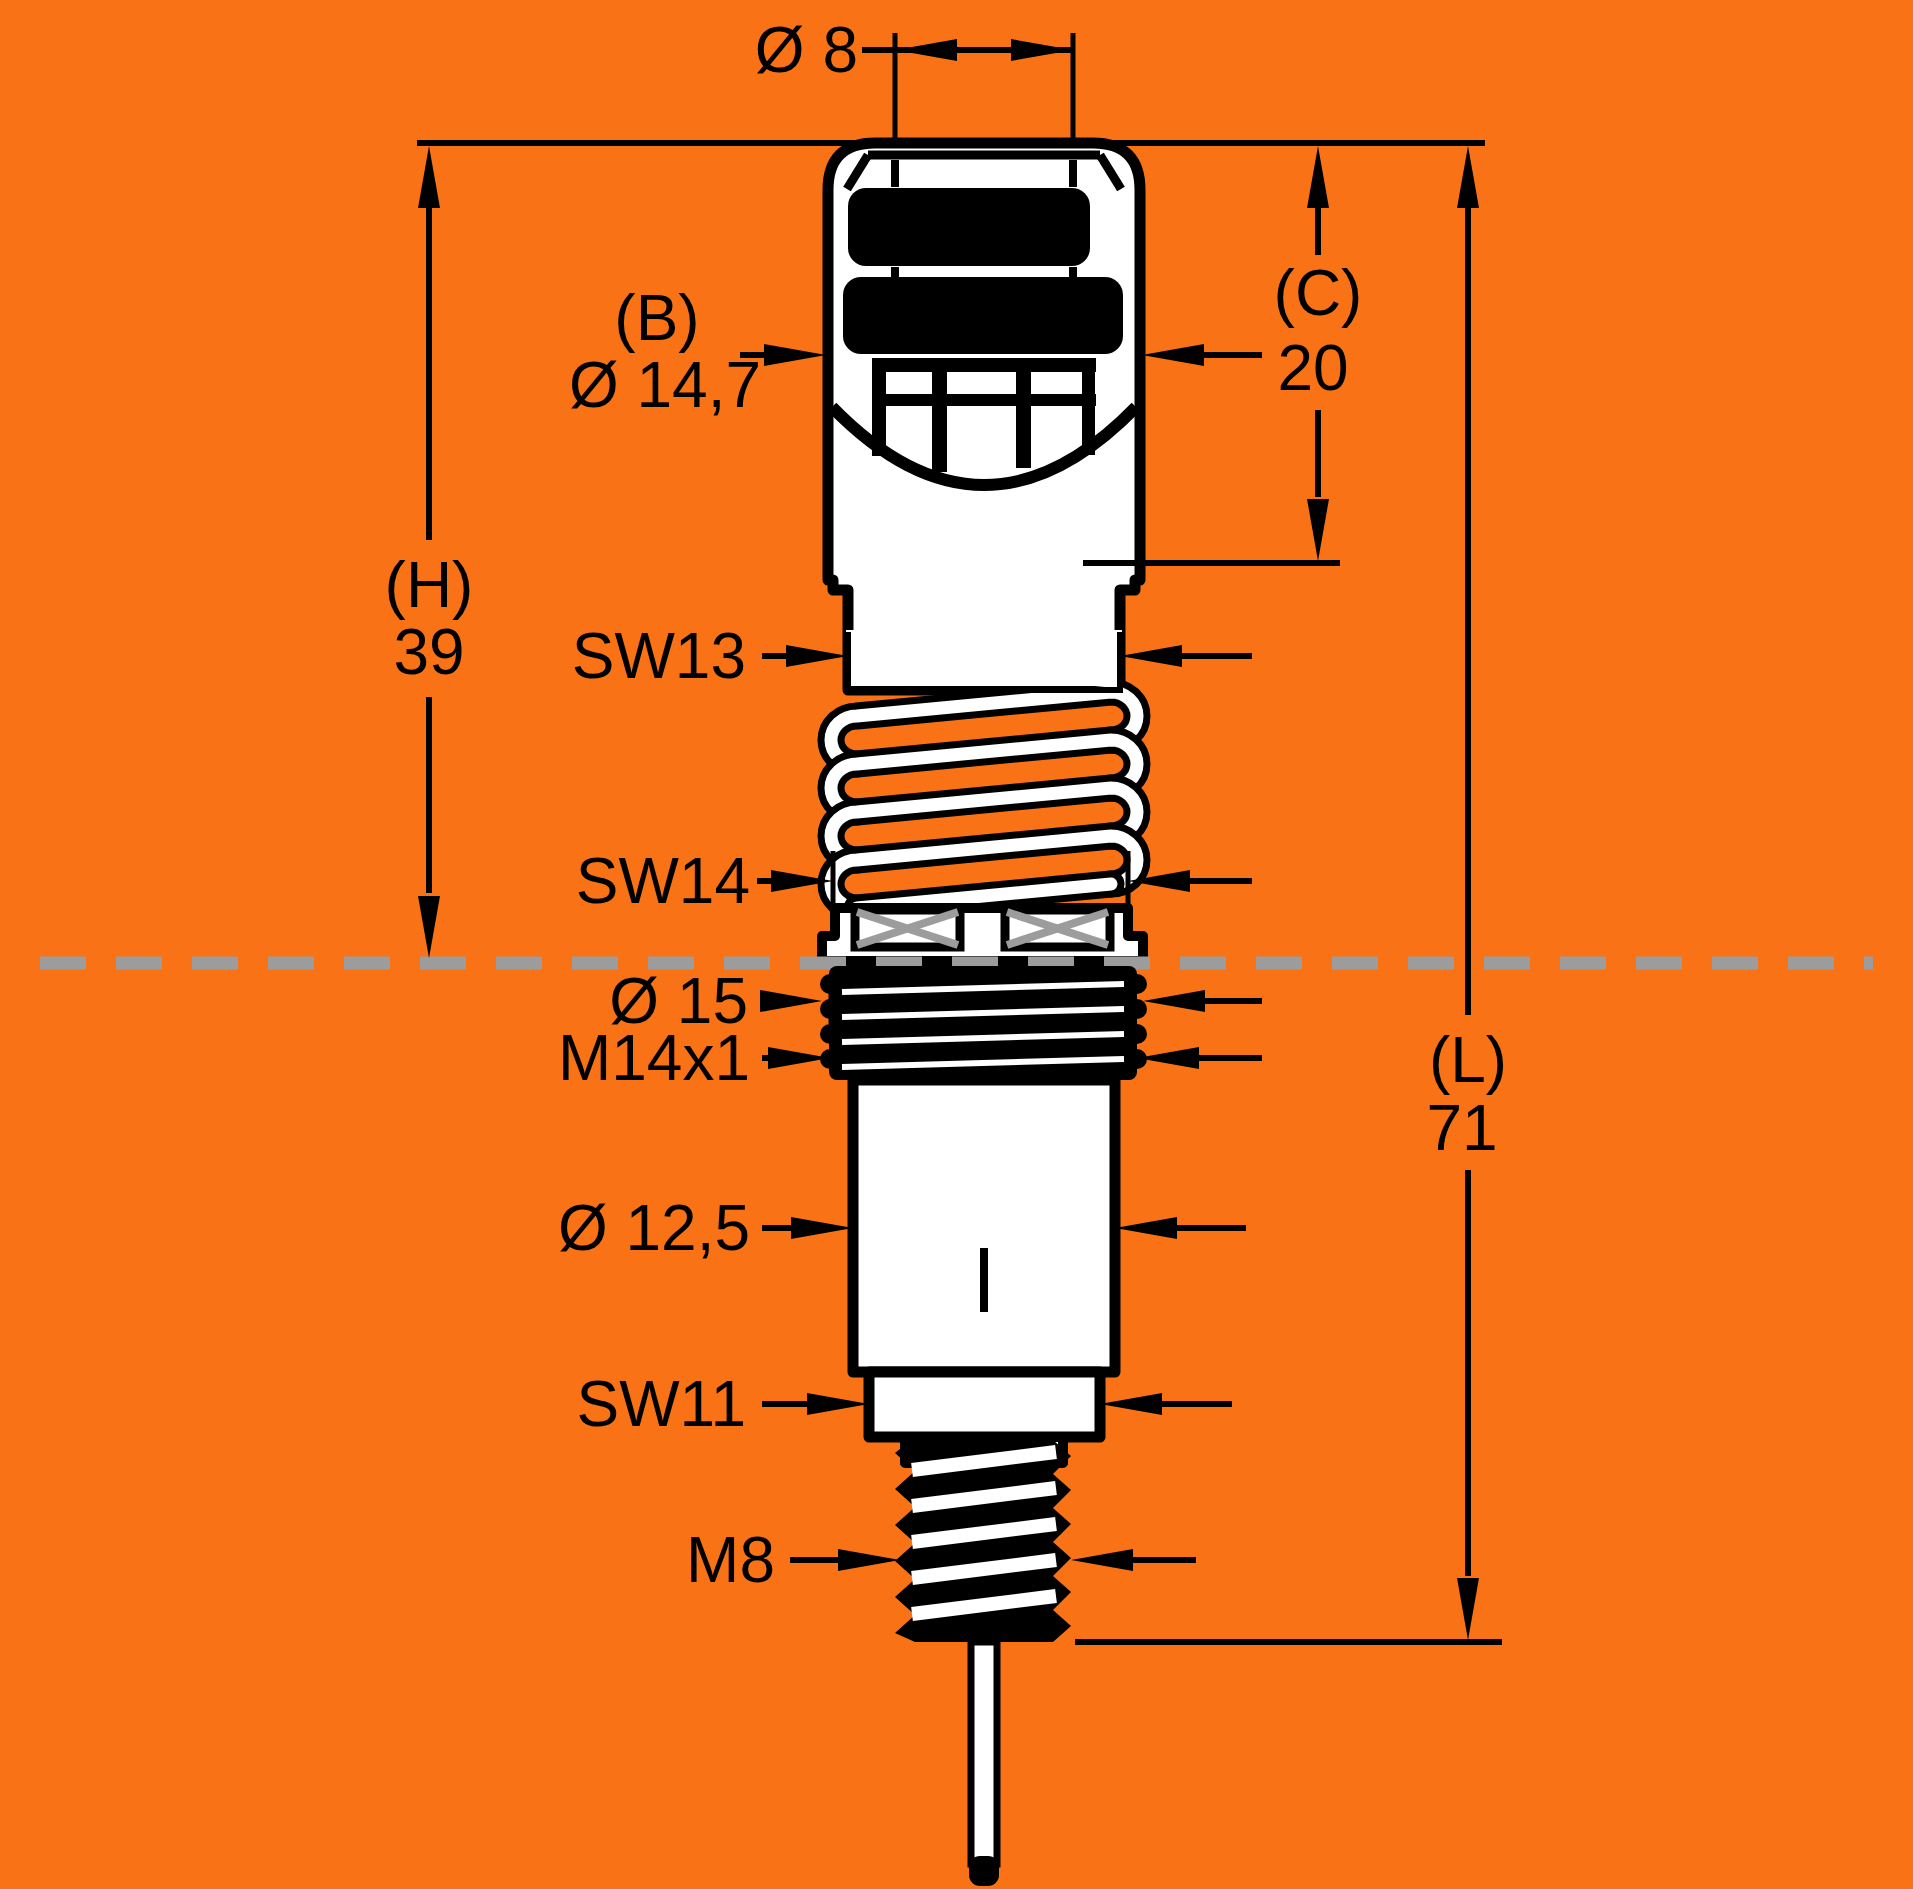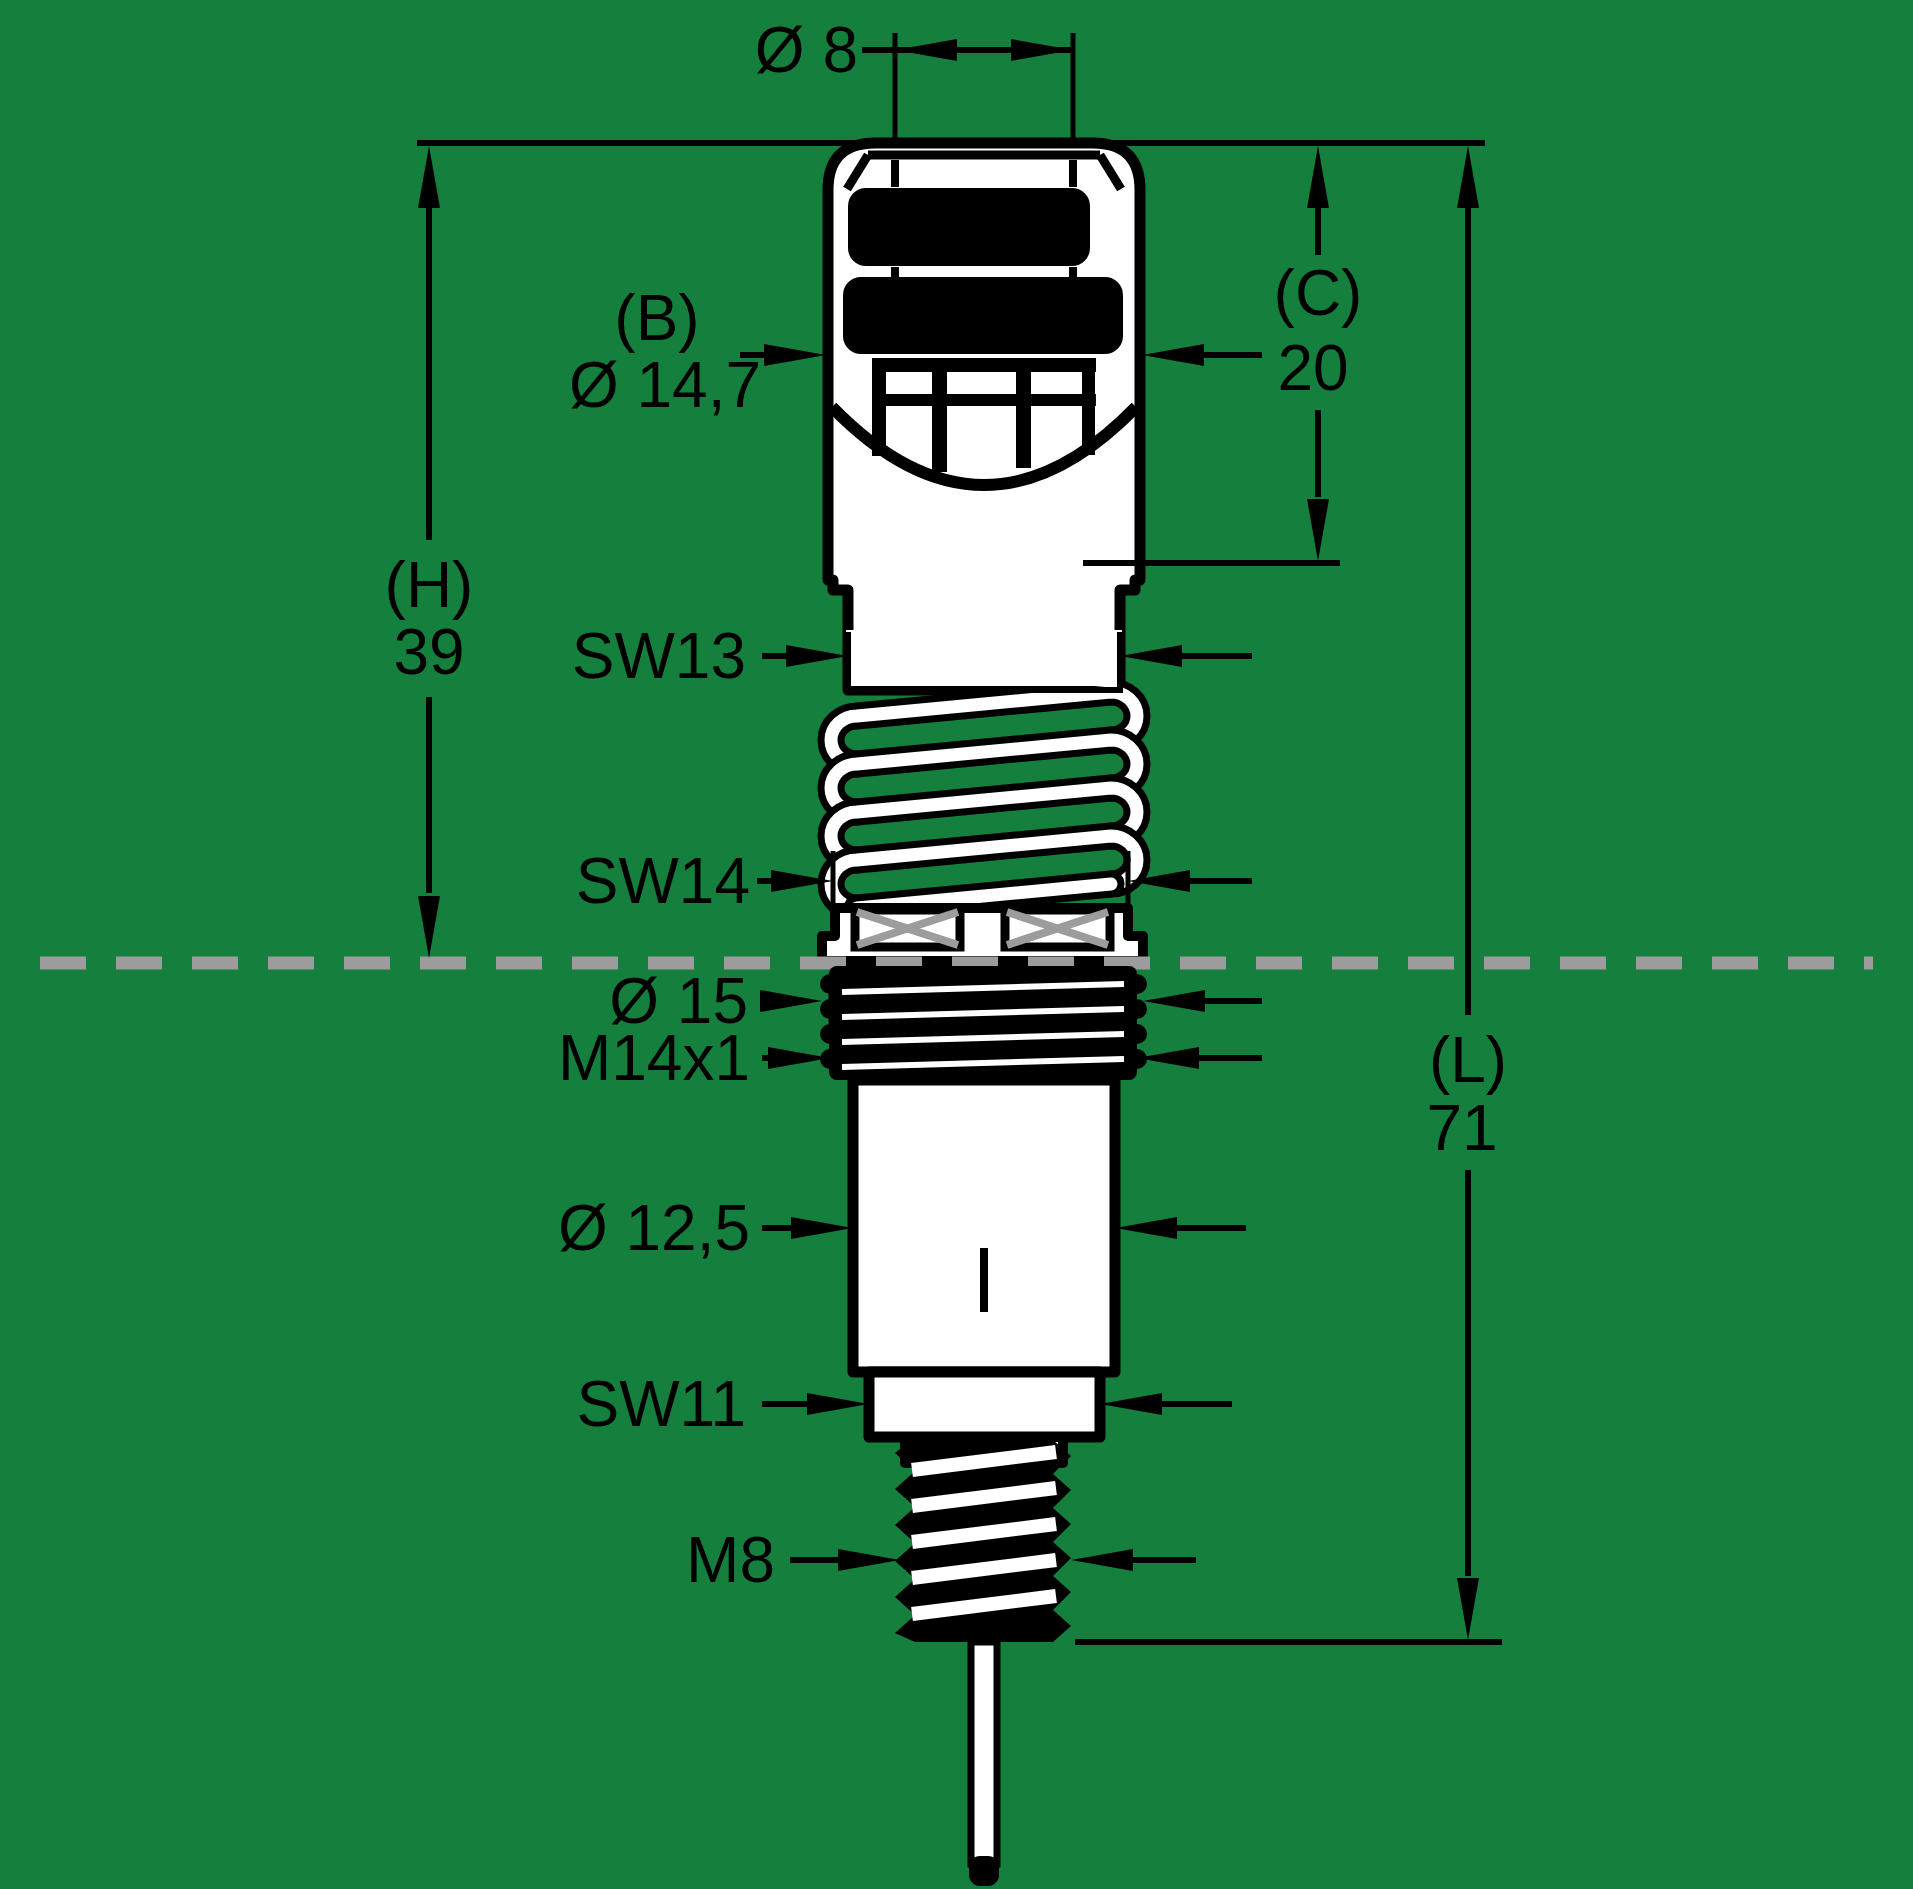--- a/index.html
+++ b/index.html
@@ -1,16 +1,16 @@
 <!DOCTYPE html>
 <html><head>
 <meta charset="utf-8">
 <style>
   html,body{margin:0;padding:0;background:#ffffff;}
-  .page{width:1913px;height:1889px;background:#15803d;position:relative;overflow:hidden;
+  .page{width:1913px;height:1889px;background:#f97316;position:relative;overflow:hidden;
         font-family:"Liberation Sans","DejaVu Sans",sans-serif;}
   svg{display:block}
   .ln   {stroke:#000;stroke-width:6;fill:none;}
   .ln5  {stroke:#000;stroke-width:5;fill:none;}
   .ln8  {stroke:#000;stroke-width:8;fill:none;}
   .ln9  {stroke:#000;stroke-width:9;fill:none;}
   .body {fill:#fff;stroke:#000;stroke-width:11;stroke-linejoin:round;}
   .body10{fill:#fff;stroke:#000;stroke-width:10;stroke-linejoin:round;}
   .blk  {fill:#000;stroke:none;}
   .arc  {stroke:#000;stroke-width:12;fill:none;}

